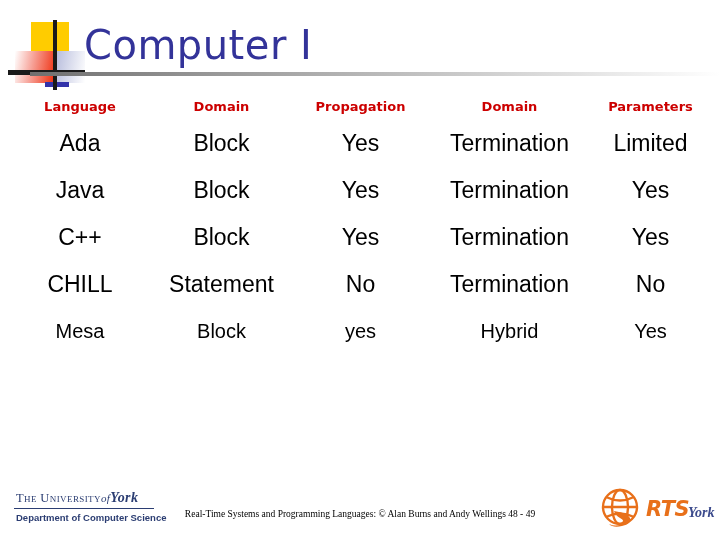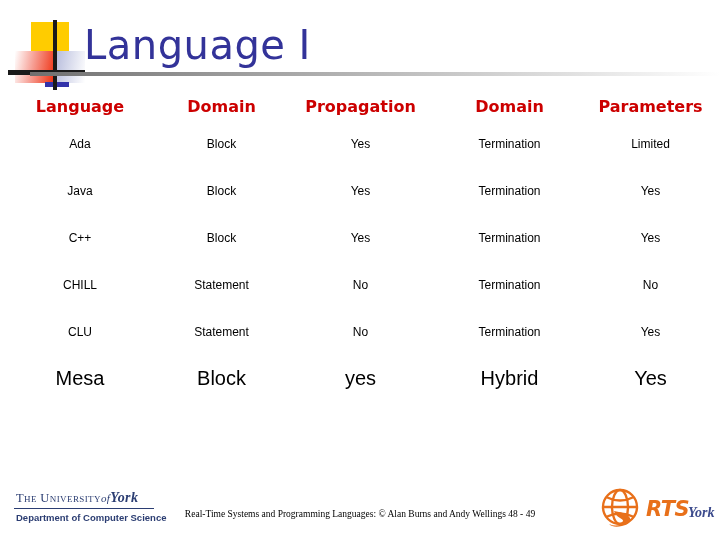--- a/index.html
+++ b/index.html
@@ -112,28 +112,28 @@
   }
   .summary-table th,
   .summary-table td {
     text-align: center;
     vertical-align: middle;
     padding: 0;
     border: none;
   }
   .summary-table th {
     height: 28px;
-    font-size: 16px;
+    font-size: 13px;
     font-weight: bold;
     color: #CC0000;
     font-family: "DejaVu Sans", sans-serif;
   }
   .summary-table td {
     height: 47px;
-    font-size: 12px;
+    font-size: 23px;
     color: #000000;
     font-family: "Liberation Sans", sans-serif;
     font-weight: normal;
   }
   .summary-table tr.row-emph td {
     font-size: 20px;
   }
   .col-language { width: 160px; }
   .col-domain   { width: 123px; }
   .col-prop     { width: 155px; }
@@ -242,21 +242,21 @@
 
 <div class="logo-mark">
   <div class="logo-yellow"></div>
   <div class="logo-red"></div>
   <div class="logo-blue"></div>
   <div class="logo-blue-bar"></div>
   <div class="logo-vline"></div>
   <div class="logo-hline"></div>
 </div>
 
-<div class="slide-title">Language I</div>
+<div class="slide-title">Computer I</div>
 <div class="title-rule-left"></div>
 <div class="title-rule"></div>
 
 <table class="summary-table">
   <colgroup>
     <col class="col-language">
     <col class="col-domain">
     <col class="col-prop">
     <col class="col-model">
     <col class="col-params">
@@ -291,27 +291,20 @@
       <td>Yes</td>
       <td>Termination</td>
       <td>Yes</td>
     </tr>
     <tr>
       <td>CHILL</td>
       <td>Statement</td>
       <td>No</td>
       <td>Termination</td>
       <td>No</td>
-    </tr>
-    <tr>
-      <td>CLU</td>
-      <td>Statement</td>
-      <td>No</td>
-      <td>Termination</td>
-      <td>Yes</td>
     </tr>
     <tr class="row-emph">
       <td>Mesa</td>
       <td>Block</td>
       <td>yes</td>
       <td>Hybrid</td>
       <td>Yes</td>
     </tr>
   </tbody>
 </table>

